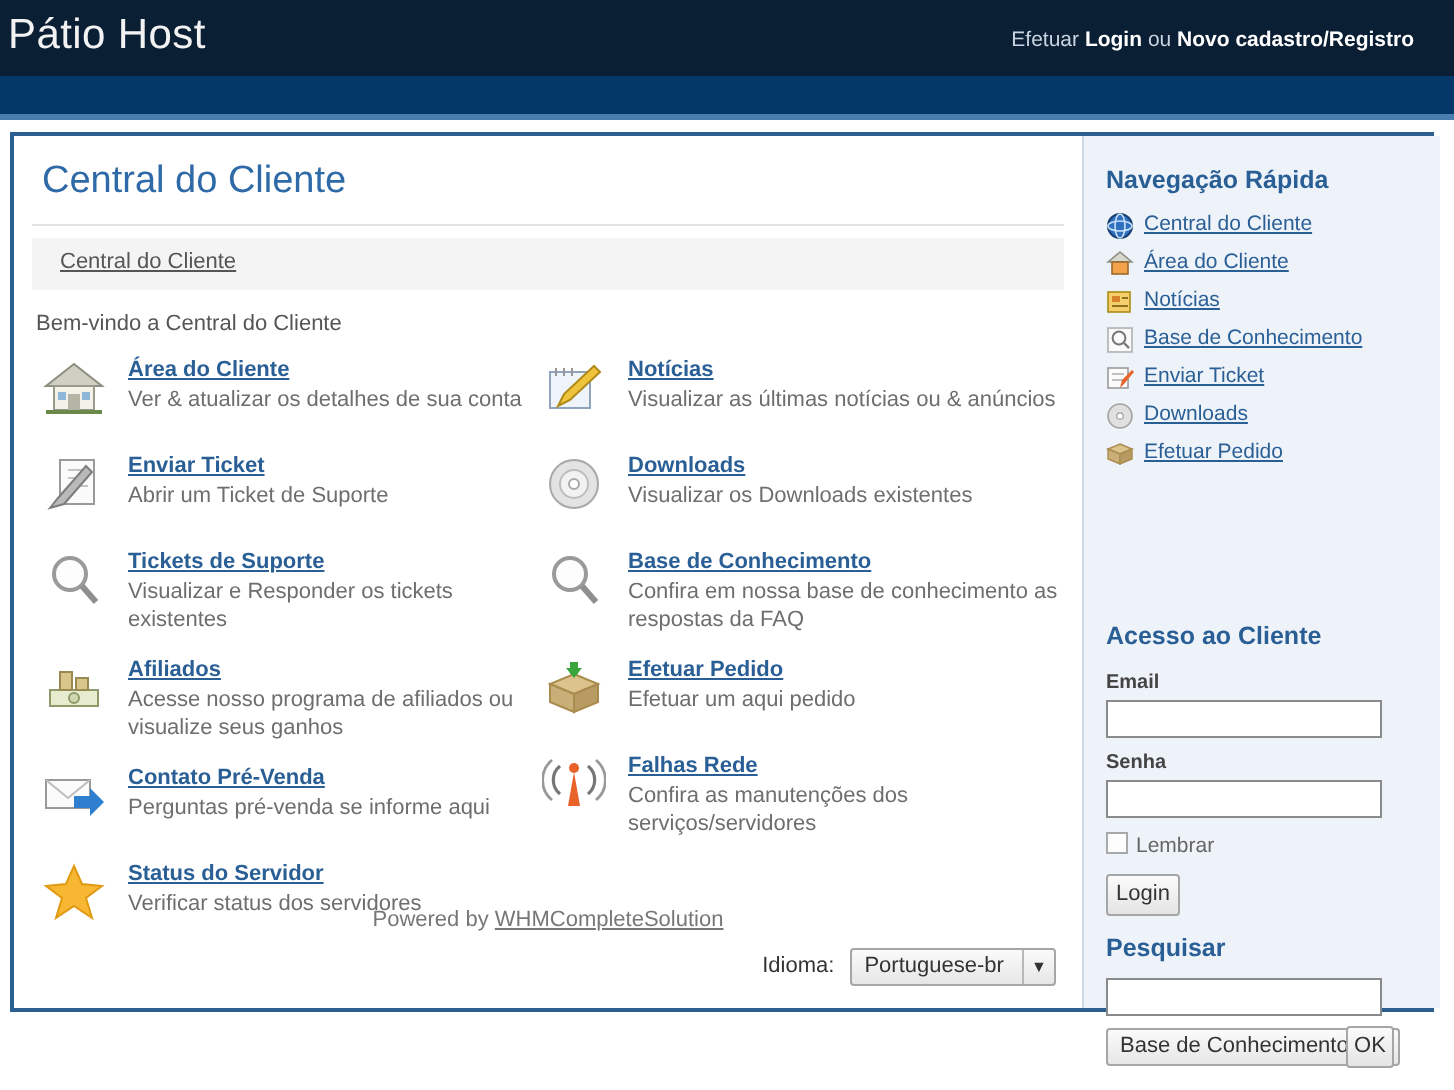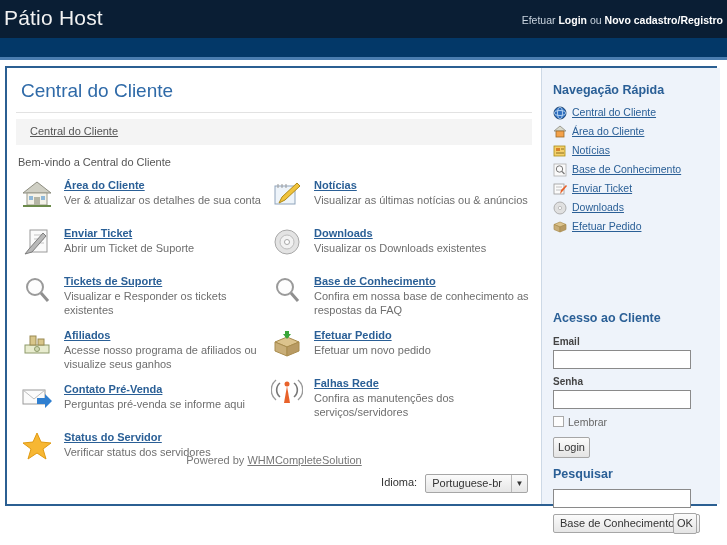--- a/index.html
+++ b/index.html
@@ -162,21 +162,21 @@
   .search-input { position: absolute; left: 11px; top: 421px; width: 138px; height: 19px;
     border: 1px solid #8a8a8a; background: #ffffff; font-size: 11px; padding: 0 3px; }
   .search-sel { position: absolute; left: 11px; top: 446px; }
   .ok-btn { position: absolute; left: 131px; top: 445px; width: 24px; height: 21px; line-height: 19px; }
 </style>
 </head>
 <body>
 
 <div class="topbar">
   <div class="brand" style="left:4px;">Pátio Host</div>
-  <div class="topnav" style="right:4px;">
+  <div class="topnav" style="right:20px;">
     <span class="plain">Efetuar</span>
     <a href="#">Login</a>
     <span class="plain">ou</span>
     <a href="#">Novo cadastro/Registro</a>
   </div>
 </div>
 <div class="navband"></div>
 
 <div class="frame">
 
@@ -312,21 +312,21 @@
         <span class="ico">
           <svg width="32" height="30" viewBox="0 0 32 30">
             <polygon points="16,8 28,13 16,18 4,13" fill="#dcc38d" stroke="#a98c4e" stroke-width="1"></polygon>
             <polygon points="4,13 16,18 16,27 4,22" fill="#c9ae78" stroke="#a98c4e" stroke-width="1"></polygon>
             <polygon points="28,13 16,18 16,27 28,22" fill="#b89a63" stroke="#a98c4e" stroke-width="1"></polygon>
             <rect x="14" y="2" width="4" height="6" fill="#3aa53a"></rect>
             <polygon points="12,5 20,5 16,10" fill="#3aa53a"></polygon>
           </svg>
         </span>
         <span class="itit">Efetuar Pedido</span>
-        <span class="idesc">Efetuar um novo pedido</span>
+        <span class="idesc">Efetuar um aqui pedido</span>
       </div>
 
 
       <div class="item">
         <span class="ico">
           <svg width="32" height="30" viewBox="0 0 32 30">
             <polygon points="16,9 19,26 13,26" fill="#e8622a"></polygon>
             <circle cx="16" cy="7" r="2.5" fill="#e8622a"></circle>
             <path d="M9,6 A9,9 0 0 0 9,20" fill="none" stroke="#777" stroke-width="1.6"></path>
             <path d="M23,6 A9,9 0 0 1 23,20" fill="none" stroke="#777" stroke-width="1.6"></path>

